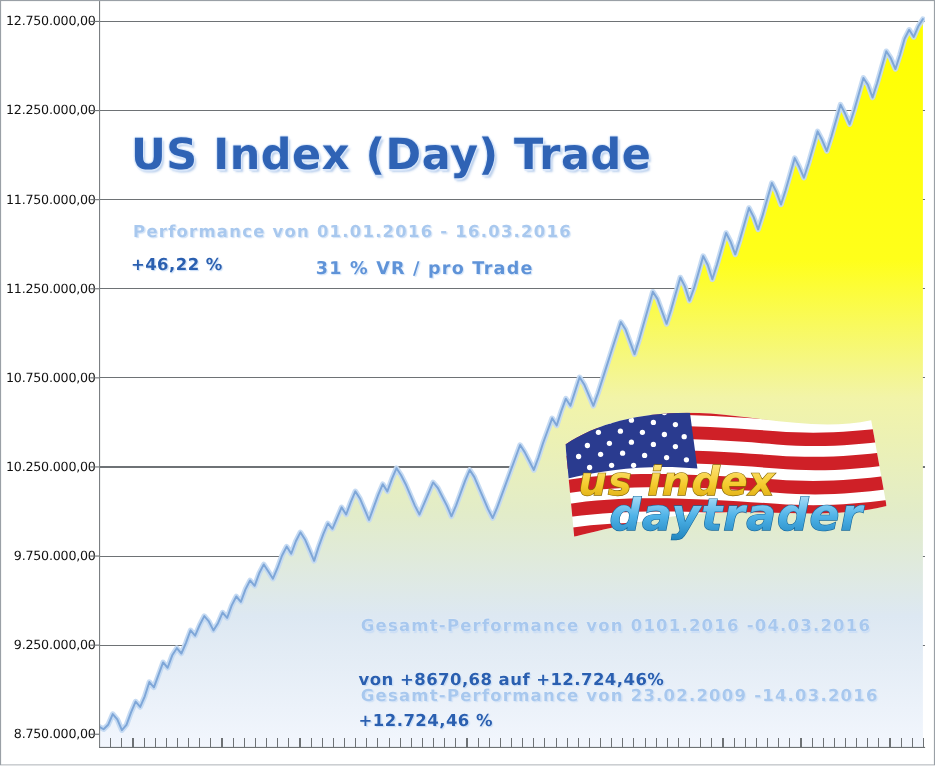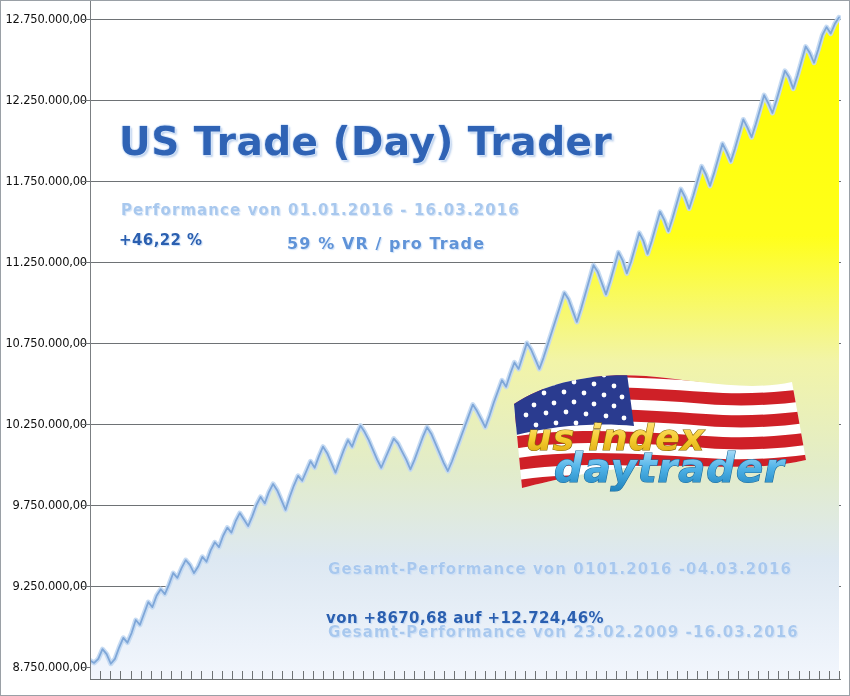--- a/index.html
+++ b/index.html
@@ -246,29 +246,30 @@
       <div class="ytick-label" style="top: 99px;">12.250.000,00</div>
       <div class="ytick-label" style="top: 180px;">11.750.000,00</div>
       <div class="ytick-label" style="top: 261px;">11.250.000,00</div>
       <div class="ytick-label" style="top: 342px;">10.750.000,00</div>
       <div class="ytick-label" style="top: 423px;">10.250.000,00</div>
       <div class="ytick-label" style="top: 504px;">9.750.000,00</div>
       <div class="ytick-label" style="top: 585px;">9.250.000,00</div>
       <div class="ytick-label" style="top: 666px;">8.750.000,00</div>
     </div>
 
-  <div id="title">US Trade (Day) Trader</div>
+  <div id="title">US Index (Day) Trade</div>
 
   <div class="perf-light" id="perf-line1">Performance  von  01.01.2016 - 16.03.2016</div>
   <div class="perf-strong" id="perf-value">+46,22 %</div>
-  <div class="perf-mid" id="perf-vr">59 % VR / pro Trade</div>
+  <div class="perf-mid" id="perf-vr">31 % VR / pro Trade</div>
 
   <div class="perf-light" id="gesamt1-label">Gesamt-Performance  von  0101.2016 -04.03.2016</div>
   <div class="perf-strong" id="gesamt1-value">von +8670,68 auf  +12.724,46%</div>
-  <div class="perf-light" id="gesamt2-label">Gesamt-Performance  von  23.02.2009 -16.03.2016</div>
+  <div class="perf-light" id="gesamt2-label">Gesamt-Performance  von  23.02.2009 -14.03.2016</div>
+  <div class="perf-strong" id="gesamt2-value">+12.724,46 %</div>
 
   <div id="logo">
     <svg width="320" height="130" viewBox="0 0 320 130">
       <defs>
         <clipPath id="flagClip">
           <path d="M8,40 C40,18 90,8 140,12 C190,16 240,28 286,18
                    L300,96 C252,108 196,100 146,102
                    C96,104 48,116 16,124 Z"></path>
         </clipPath>
         <linearGradient id="yellowG" x1="0" y1="0" x2="0" y2="1">

